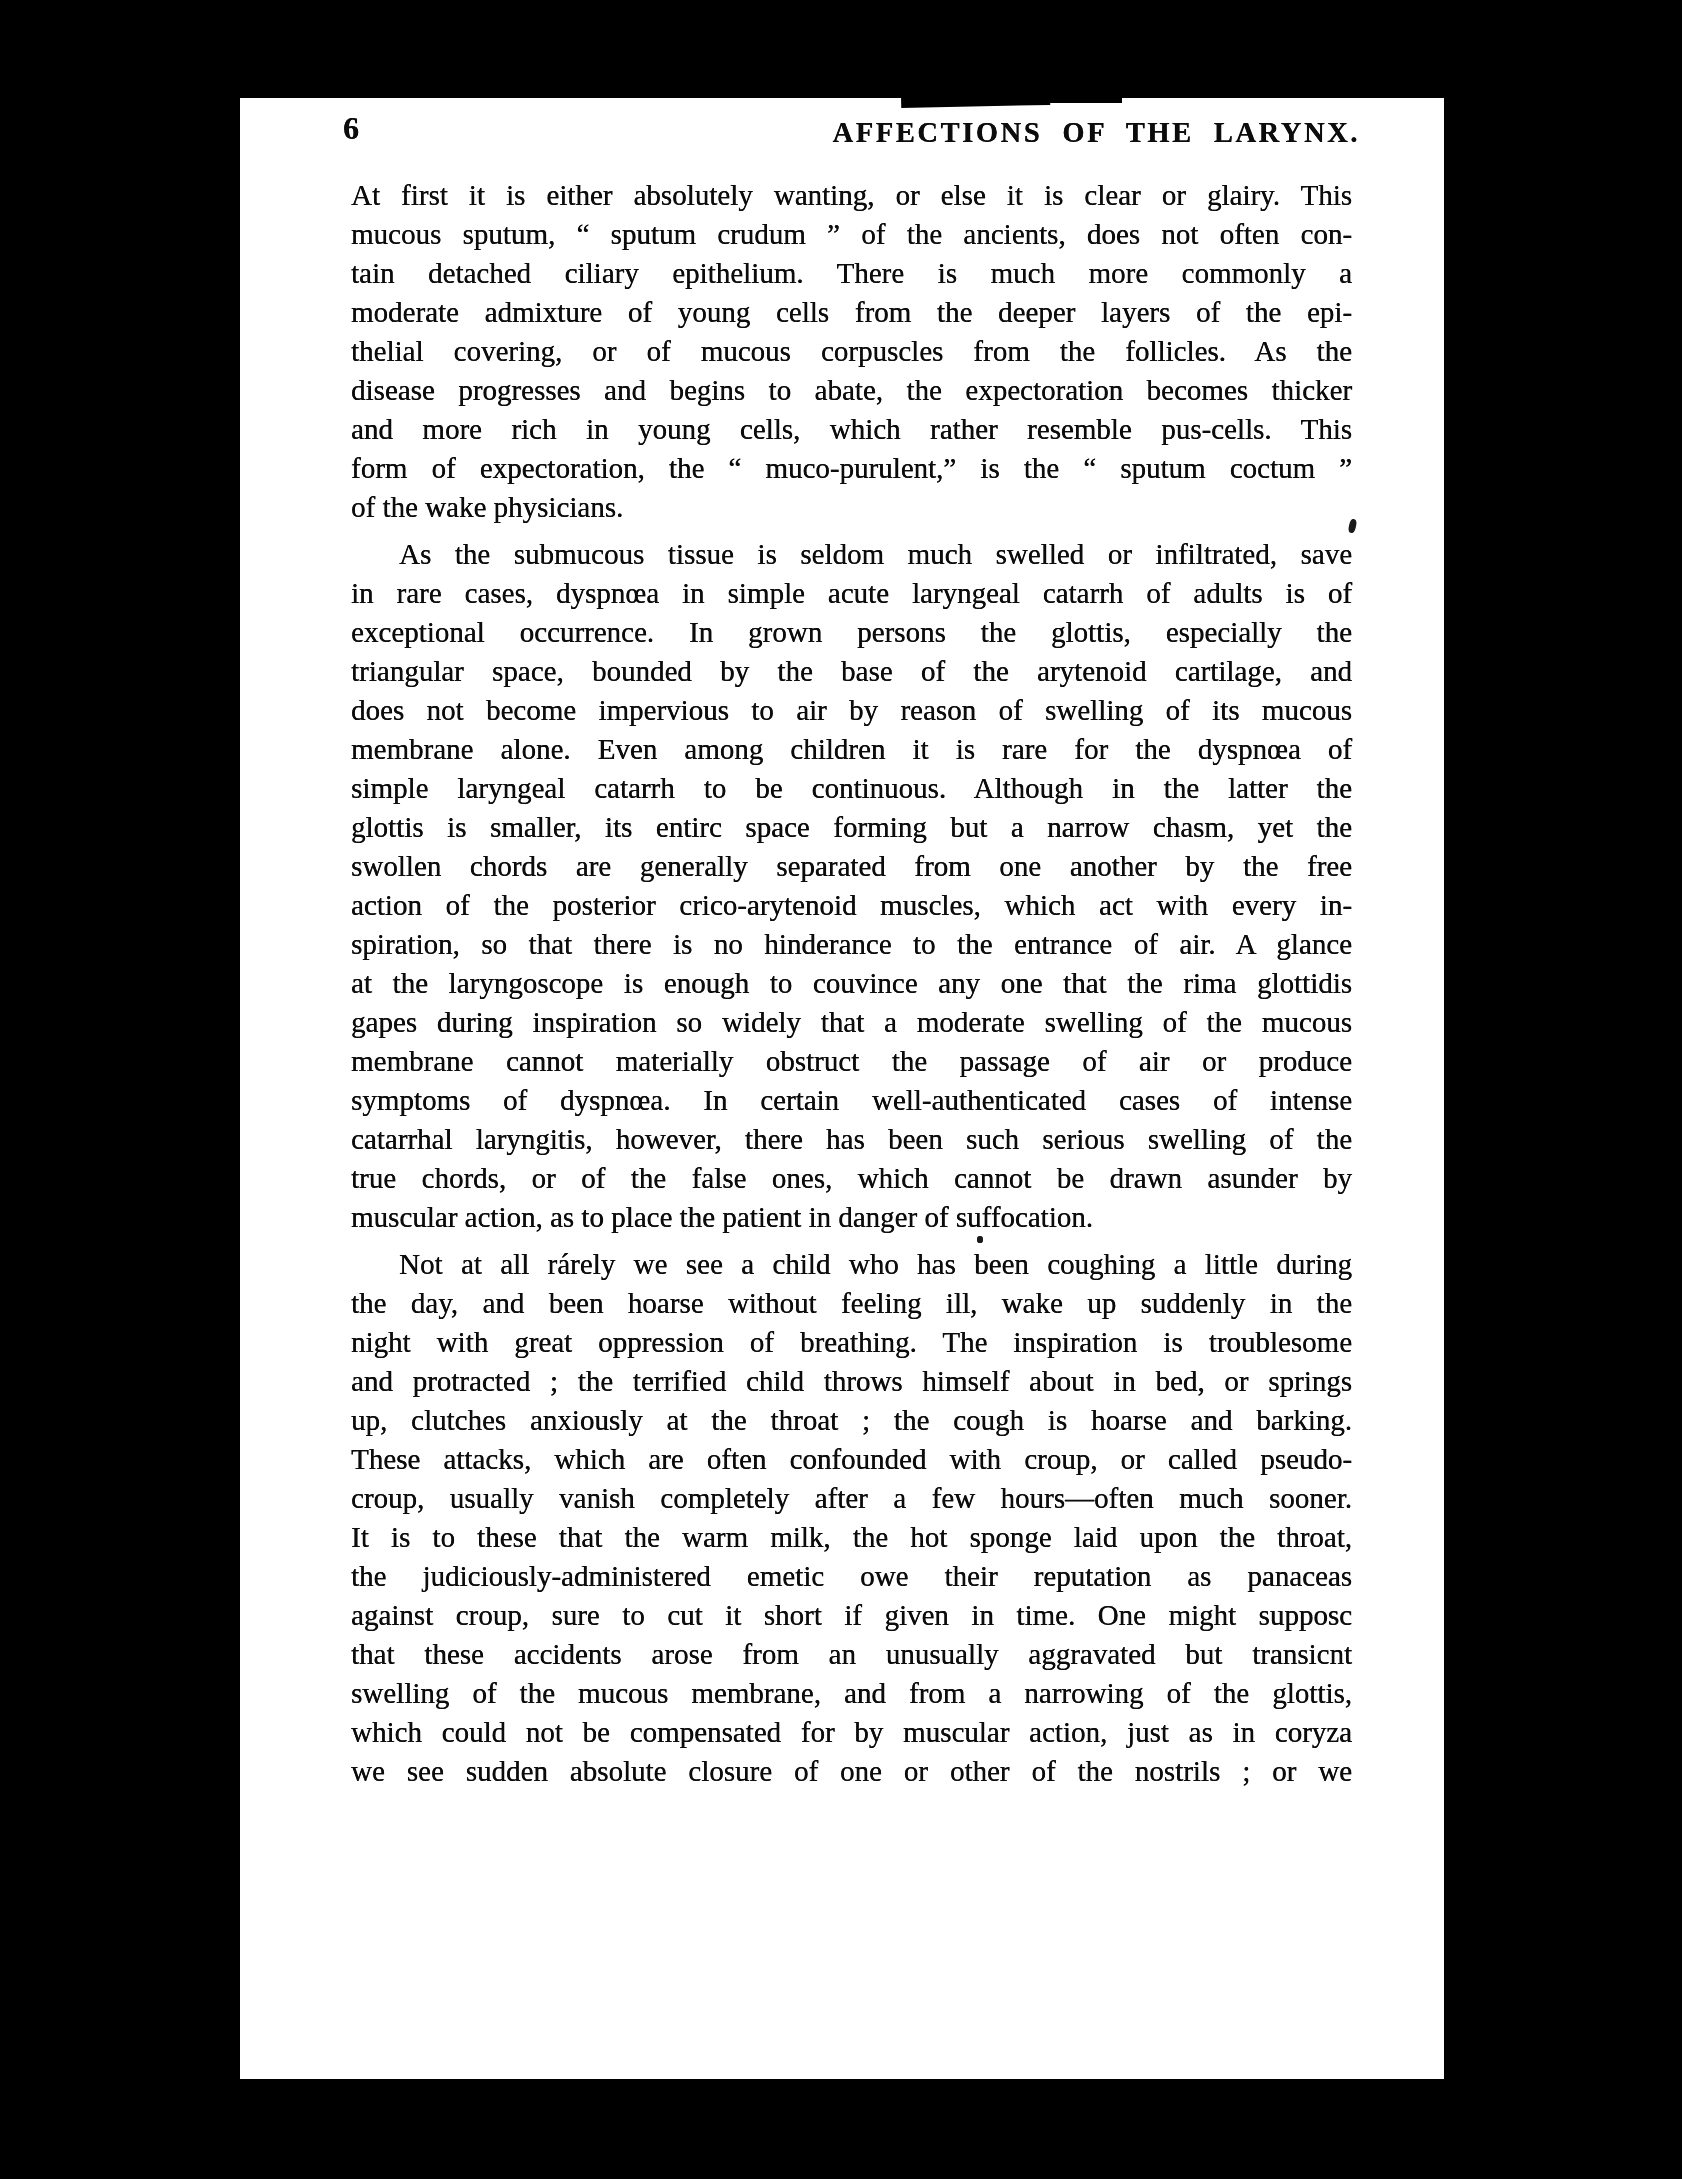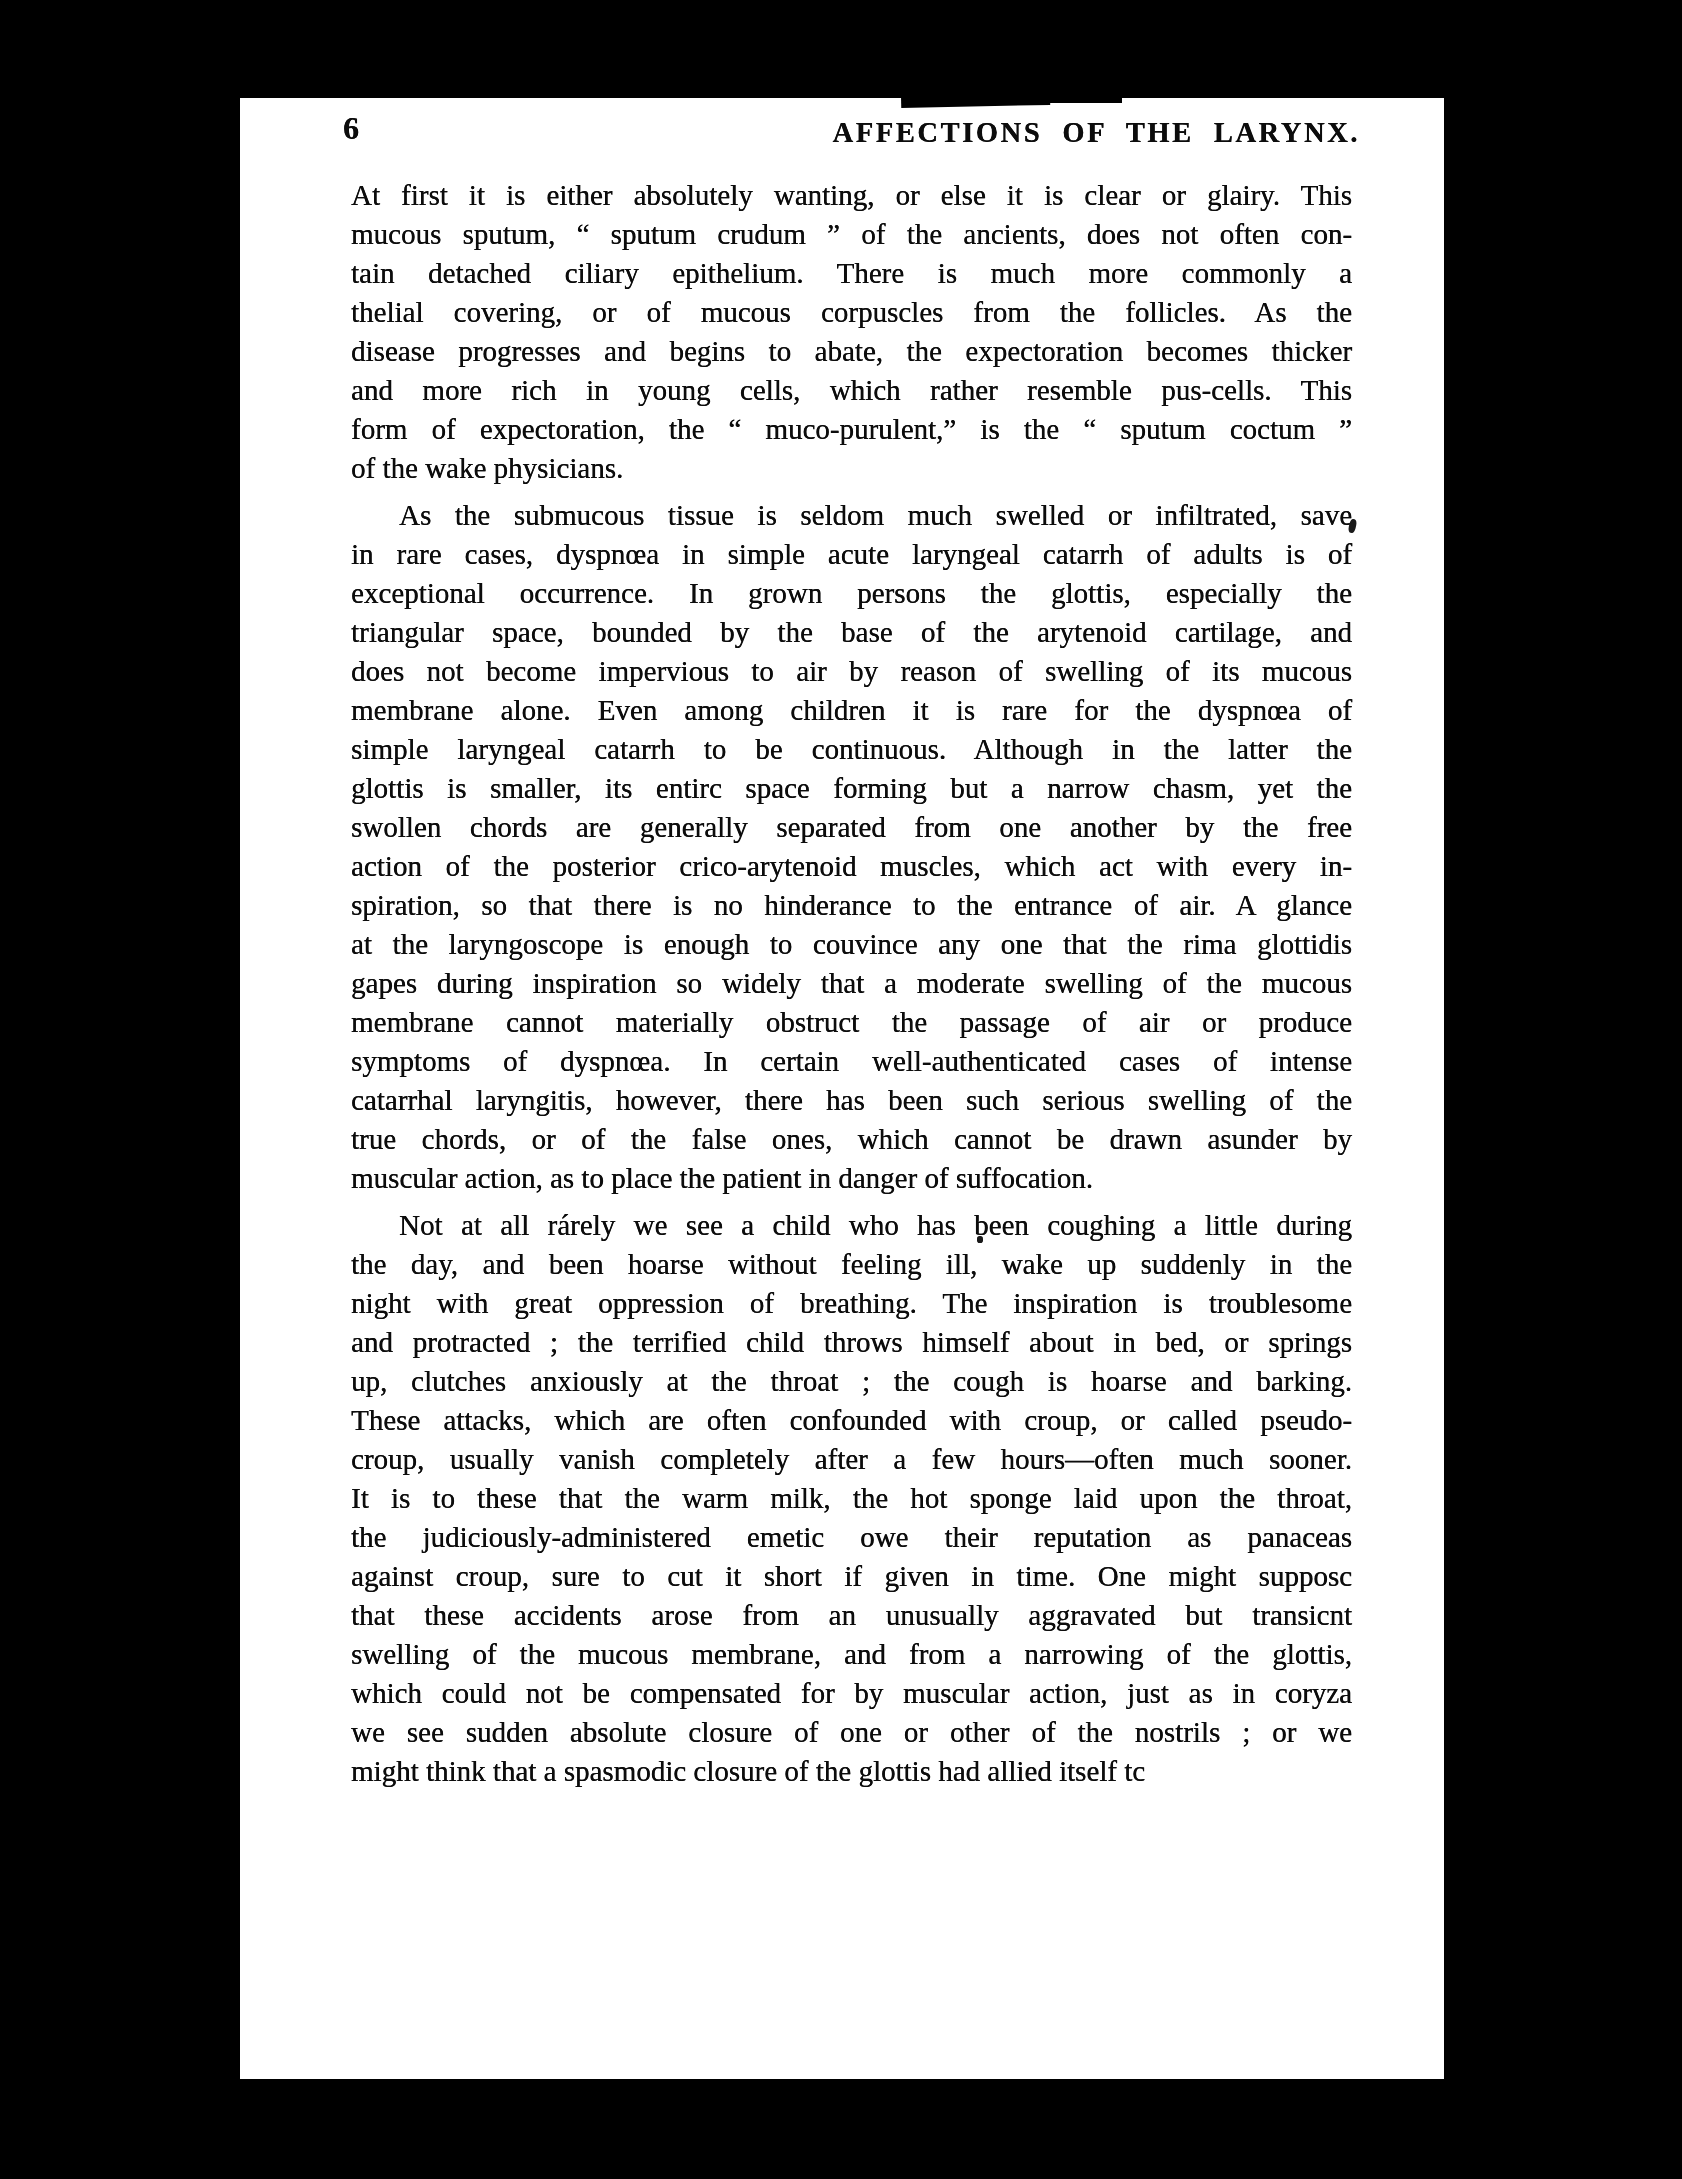--- a/index.html
+++ b/index.html
@@ -67,20 +67,21 @@
   </div>
 
   <div class="textblock">
 
     <div class="para">
       <div>
 
       <div class="line">At first it is either absolutely wanting, or else it is clear or glairy. This</div>
           <div class="line">mucous sputum, “ sputum crudum ” of the ancients, does not often con-</div>
           <div class="line">tain detached ciliary epithelium. There is much more commonly a</div>
+          <div class="line">moderate admixture of young cells from the deeper layers of the epi-</div>
           <div class="line">thelial covering, or of mucous corpuscles from the follicles. As the</div>
           <div class="line">disease progresses and begins to abate, the expectoration becomes thicker</div>
           <div class="line">and more rich in young cells, which rather resemble pus-cells. This</div>
           <div class="line">form of expectoration, the “ muco-purulent,” is the “ sputum coctum ”</div>
         </div>
       <div class="line last">of the wake physicians.</div>
     </div>
 
     <div class="para">
       <div class="line indent">As the submucous tissue is seldom much swelled or infiltrated, save</div>
@@ -120,18 +121,17 @@
           <div class="line">These attacks, which are often confounded with croup, or called pseudo-</div>
           <div class="line">croup, usually vanish completely after a few hours—often much sooner.</div>
           <div class="line">It is to these that the warm milk, the hot sponge laid upon the throat,</div>
           <div class="line">the judiciously-administered emetic owe their reputation as panaceas</div>
           <div class="line">against croup, sure to cut it short if given in time. One might supposc</div>
           <div class="line">that these accidents arose from an unusually aggravated but transicnt</div>
           <div class="line">swelling of the mucous membrane, and from a narrowing of the glottis,</div>
           <div class="line">which could not be compensated for by muscular action, just as in coryza</div>
           <div class="line">we see sudden absolute closure of one or other of the nostrils ; or we</div>
         </div>
-      <div class="line last">might think that a spasmodic closure of the glottis had allied itself tc</div>
     </div>
 
   </div>
 </div>
 
 
 </body></html>

